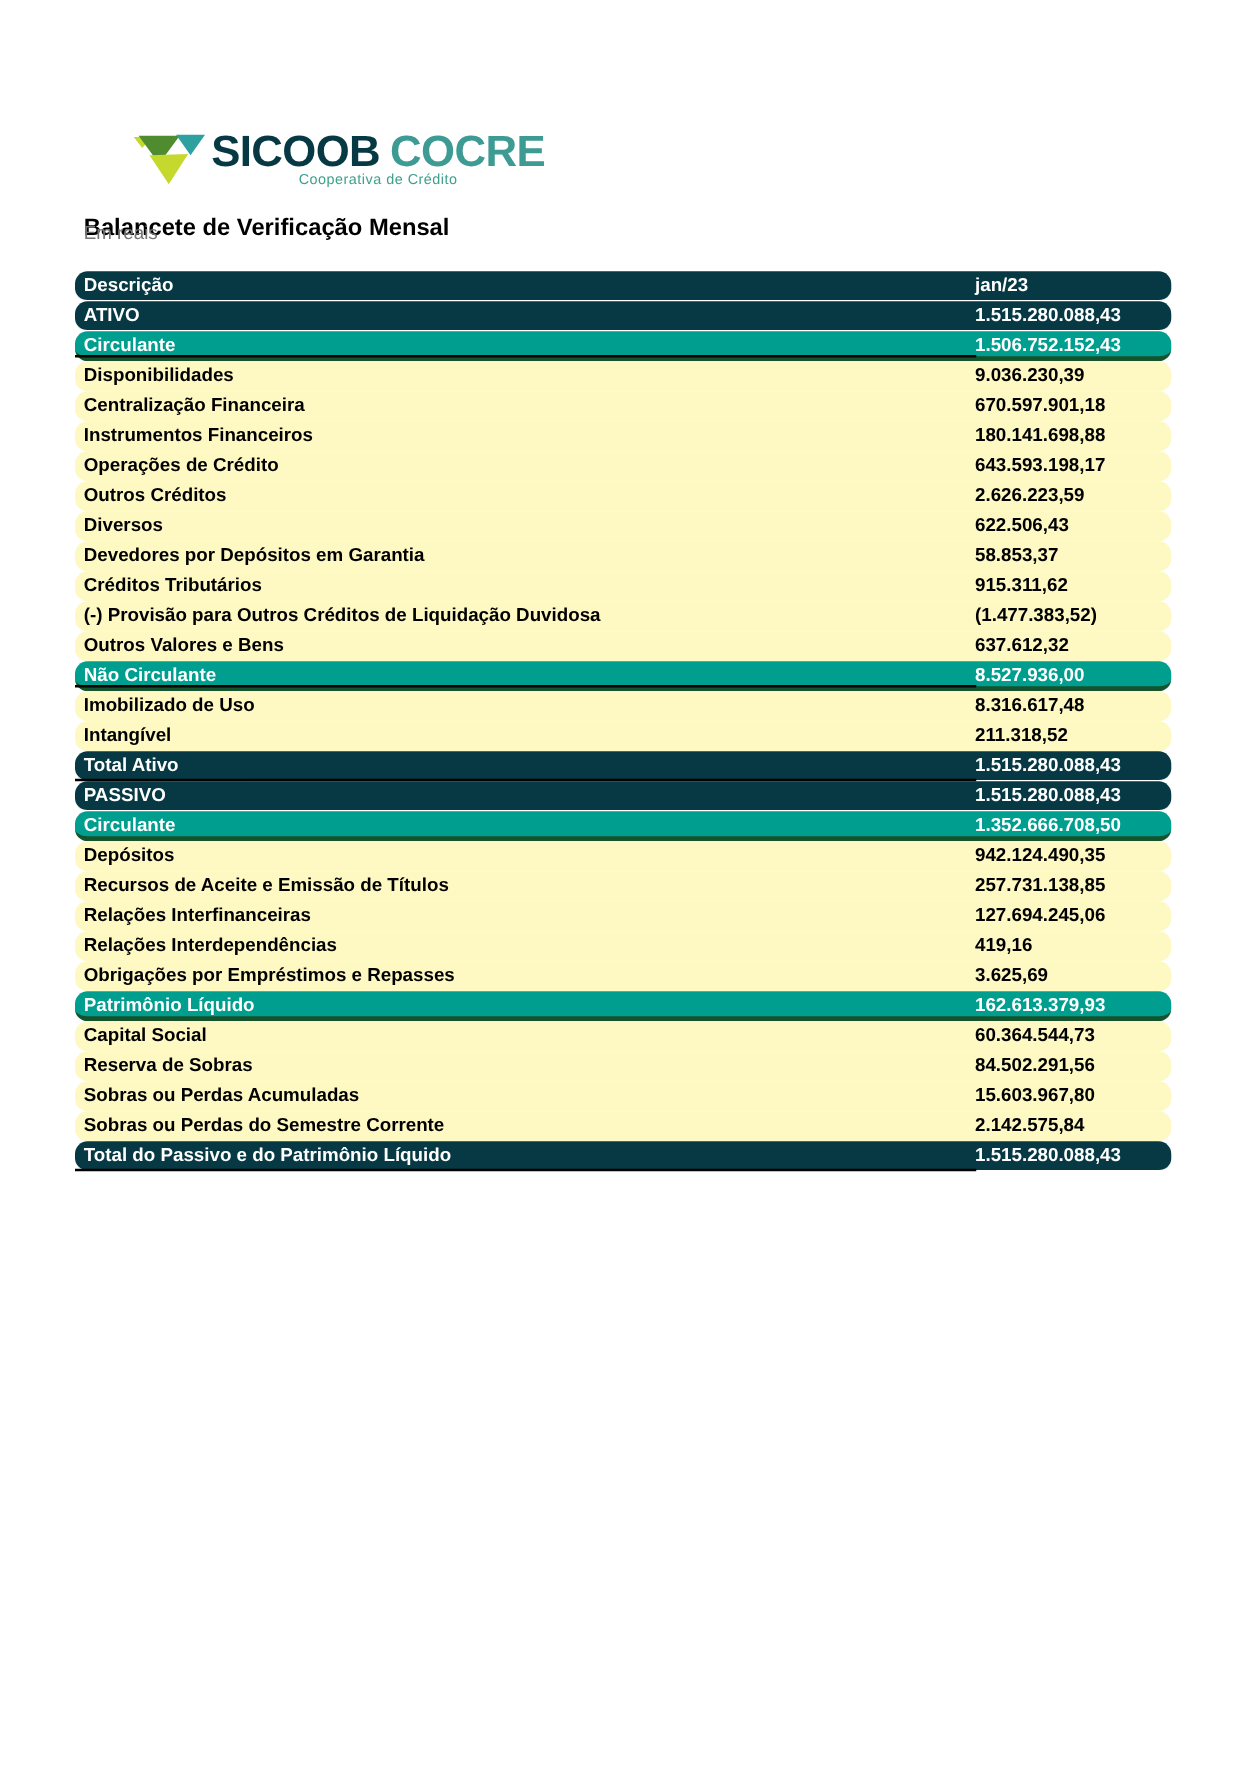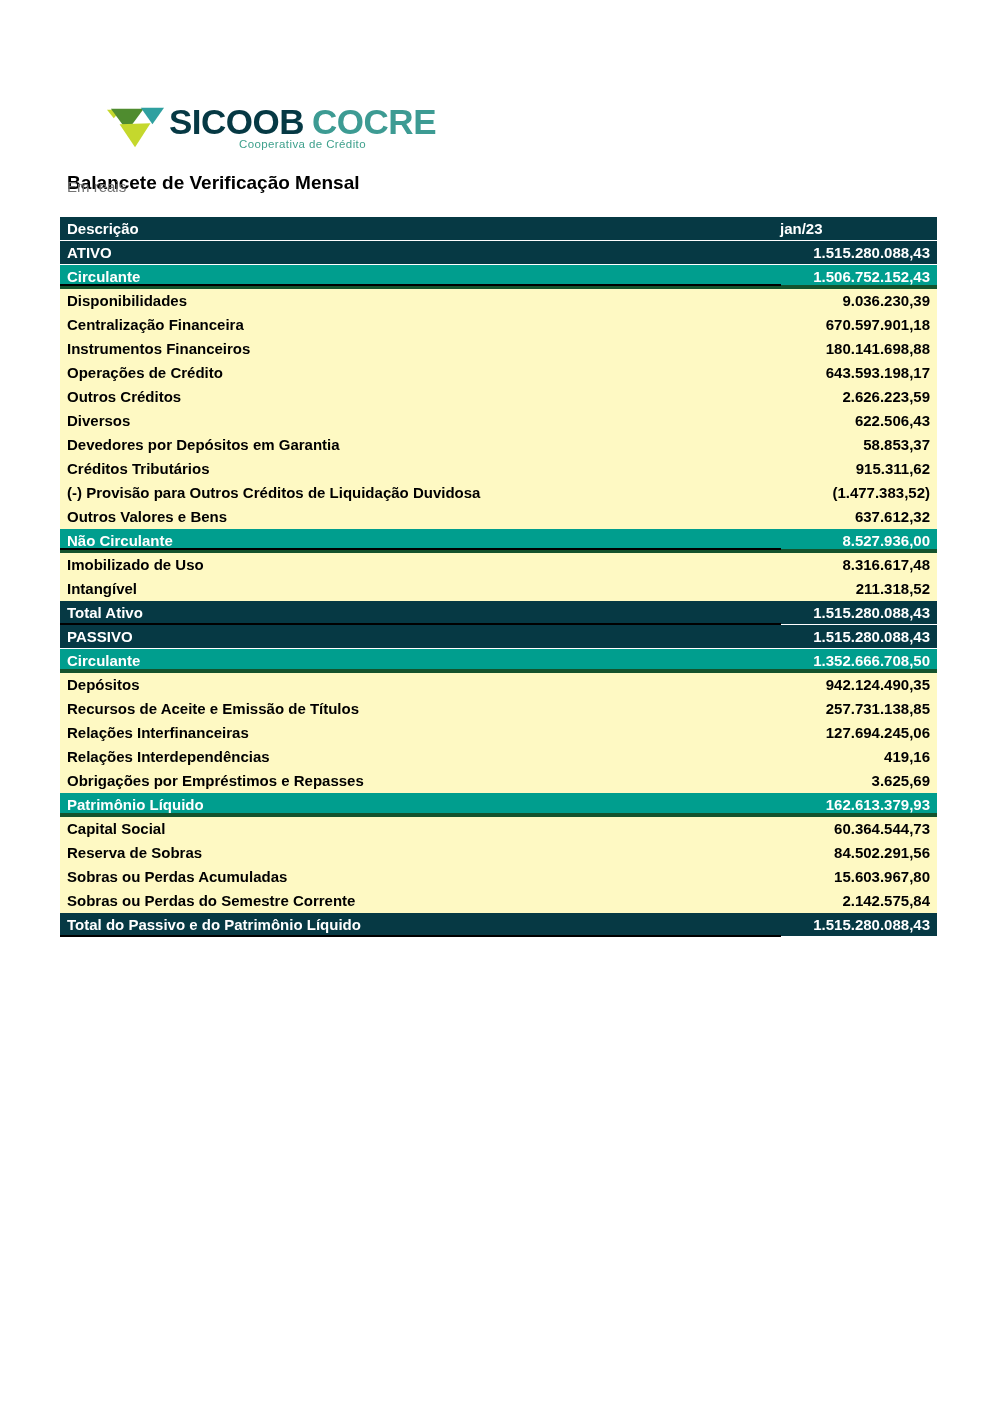--- a/index.html
+++ b/index.html
@@ -63,30 +63,31 @@
     position: absolute;
     left: 60px;
     top: 217px;
     width: 877px;
   }
   .row {
     position: relative;
     display: flex;
     height: 24px;
     box-sizing: border-box;
+    border-radius: 10px;
   }
   .cell {
     font-size: 15px;
     font-weight: bold;
     line-height: 23px;
     white-space: nowrap;
     box-sizing: border-box;
   }
   .desc { width: 720px; padding-left: 7px; }
-  .val  { width: 157px; text-align: right; padding-right: 7px; }
+  .val  { width: 157px; text-align: left; padding-right: 7px; }
   .val.center { text-align: left; padding-right: 4px; }
 
   .row.dark  { background: var(--dark-bg); color: #ffffff; border-bottom: 1px solid #ffffff; }
   .row.teal  { background: var(--teal-bg); color: #ffffff; border-bottom: 4px solid #14532d; }
   .row.plain { background: #fef9c3; color: #000000; }
 
   
   .row.underline::after {
     content: "";
     position: absolute;

